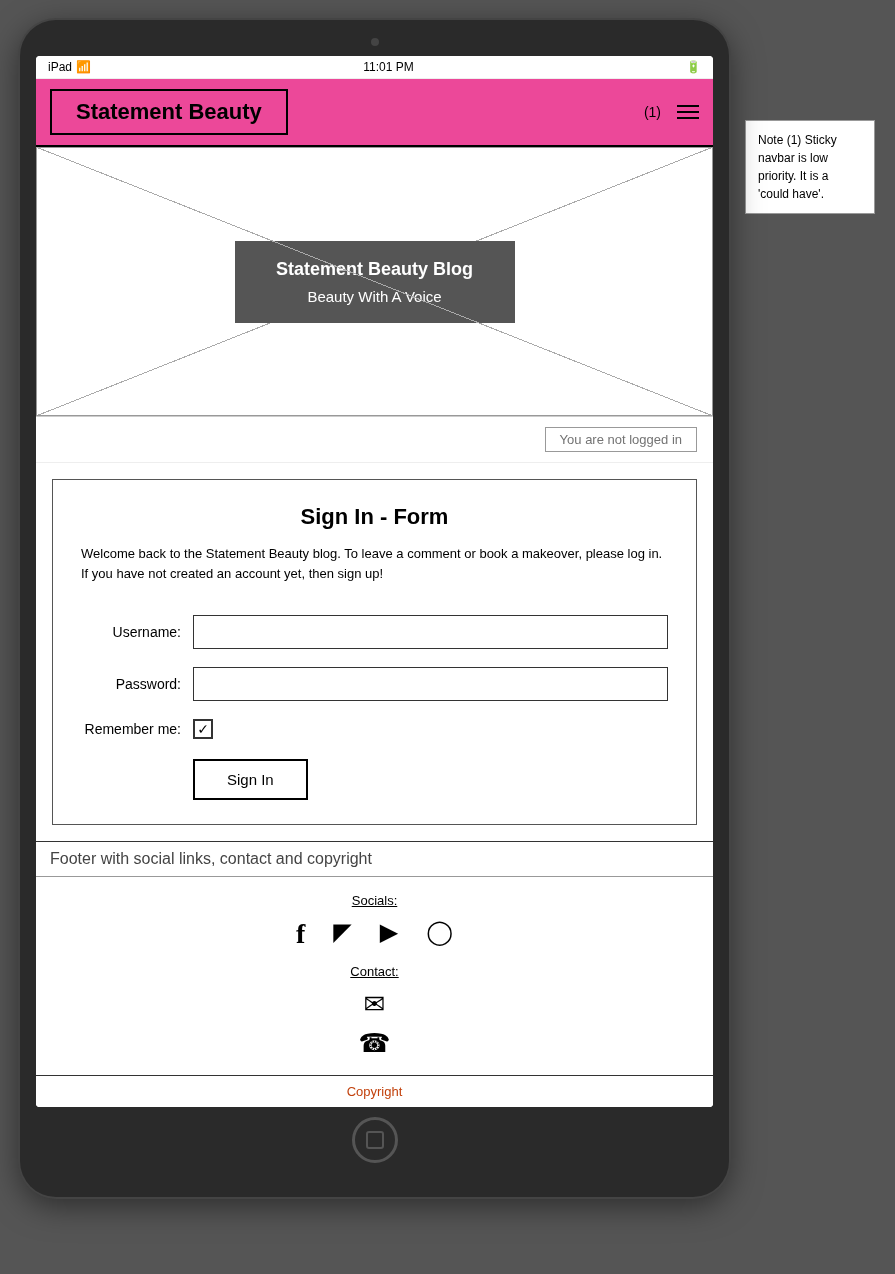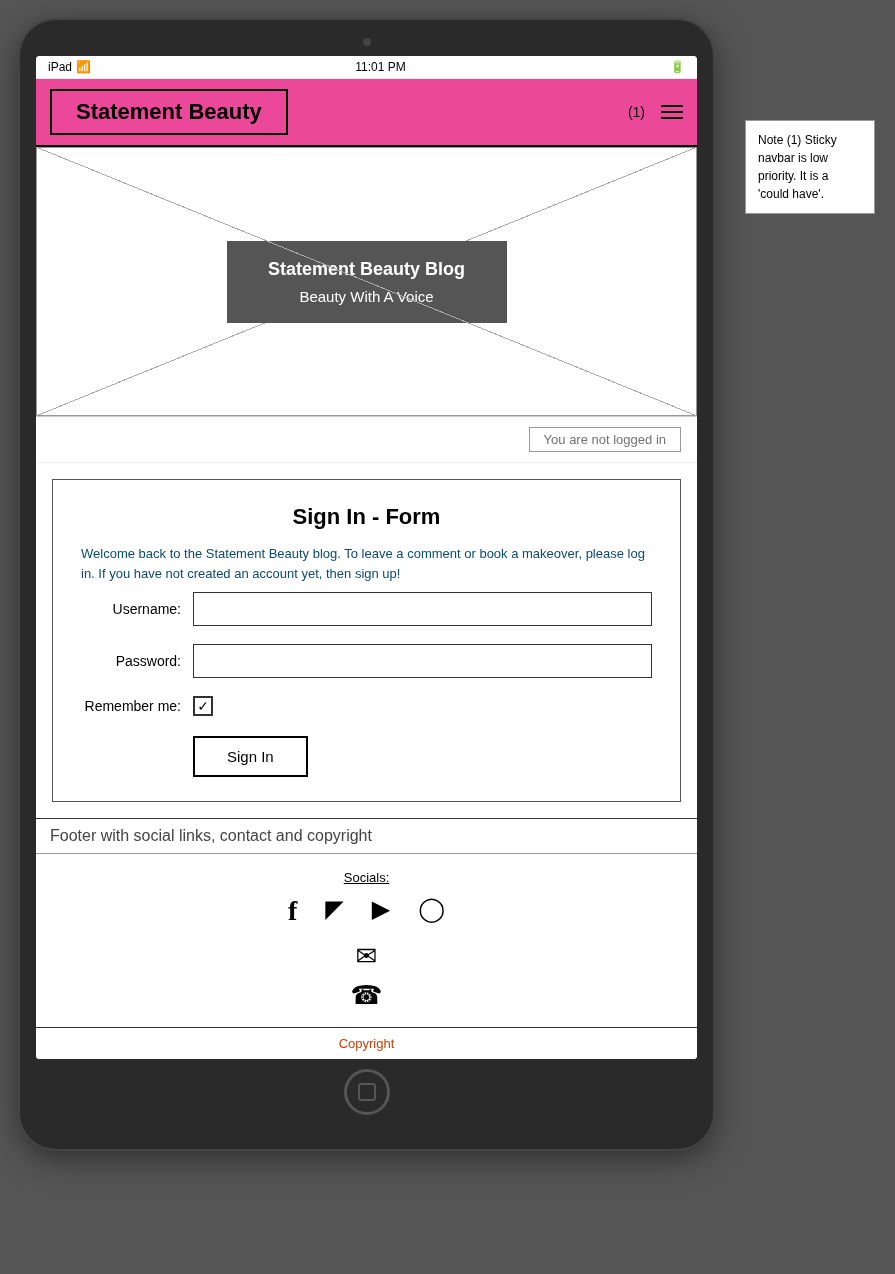--- a/index.html
+++ b/index.html
@@ -9,21 +9,21 @@
       justify-content: center;
       align-items: flex-start;
       min-height: 100vh;
       font-family: Arial, sans-serif;
       padding: 20px;
     }
 
     .scene {
       display: flex;
       align-items: flex-start;
-      gap: 32px;
+      gap: 16px;
     }
 
     
     .ipad-frame {
       width: 740px;
       background: #2a2a2a;
       border-radius: 36px;
       padding: 18px 16px 30px 16px;
       position: relative;
       box-shadow: 0 0 0 2px #444, 0 8px 32px rgba(0,0,0,0.5);
@@ -169,22 +169,22 @@
     }
     .signin-title {
       font-size: 22px;
       font-weight: bold;
       margin-bottom: 14px;
       text-align: center;
     }
     .signin-description {
       font-size: 13px;
       line-height: 1.5;
-      margin-bottom: 9px;
-      color: #0c4a6e;
+      margin-bottom: 32px;
+      color: #000000;
     }
     .form-group {
       display: flex;
       align-items: center;
       margin-bottom: 18px;
     }
     .form-label {
       width: 100px;
       font-size: 14px;
       text-align: right;
@@ -382,20 +382,21 @@
         <div class="footer">
           <div class="footer-label-bar">Footer with social links, contact and copyright</div>
           <div class="footer-content">
             <div class="footer-socials-label">Socials:</div>
             <div class="footer-social-icons">
               <span style="font-size:28px; font-weight:bold; font-family:serif;">f</span>
               <span style="font-size:24px;">◤</span>
               <span style="font-size:24px;">▶</span>
               <span style="font-size:24px;">◯</span>
             </div>
+            <div class="footer-contact-label">Contact:</div>
             <div class="footer-contact-icons">
               <span style="font-size:26px;">✉</span>
               <span style="font-size:26px;">☎</span>
             </div>
           </div>
           <div class="footer-copyright-bar">Copyright</div>
         </div>
 
       </div>
     </div>

